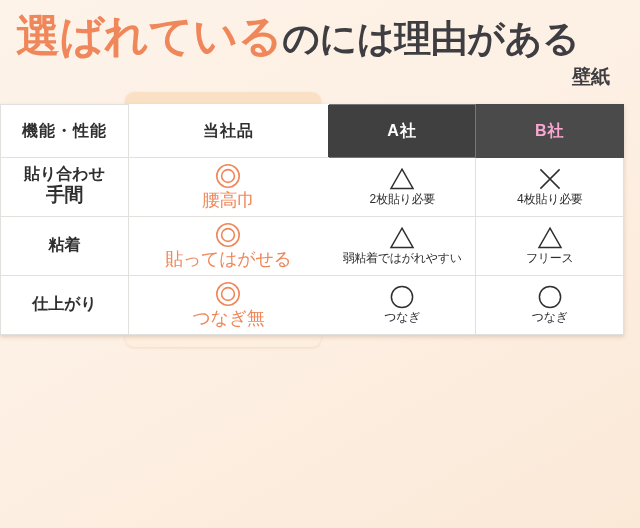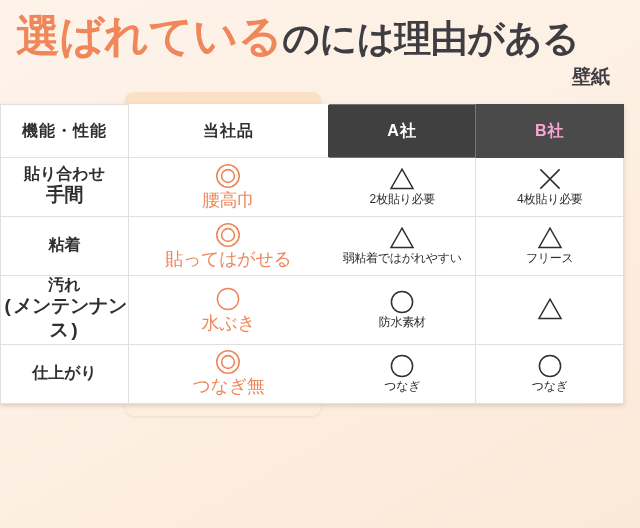--- a/index.html
+++ b/index.html
@@ -269,46 +269,20 @@
           <td class="cell cell-neutral">
             <span class="mark">
               <svg width="26" height="26" viewBox="0 0 26 26">
                 <path d="M13 3.2 L24 22.4 L2 22.4 Z" fill="none" stroke="#2f2f2f" stroke-width="1.5" stroke-linejoin="miter"></path>
               </svg>
             </span>
             <span class="cap">フリース</span>
           </td>
         </tr>
         <tr class="r-body">
-          <td class="row-label"><span>汚れ</span><span class="sub">(メンテンナンス)</span></td>
-          <td class="cell cell-own">
-            <span class="mark">
-              <svg width="26" height="26" viewBox="0 0 26 26">
-                <circle cx="13" cy="13" r="10.6" fill="none" stroke="#f0875a" stroke-width="1.5"></circle>
-              </svg>
-            </span>
-            <span class="cap">水ぶき</span>
-          </td>
-          <td class="cell cell-neutral">
-            <span class="mark">
-              <svg width="26" height="26" viewBox="0 0 26 26">
-                <circle cx="13" cy="13" r="10.6" fill="none" stroke="#2f2f2f" stroke-width="1.5"></circle>
-              </svg>
-            </span>
-            <span class="cap">防水素材</span>
-          </td>
-          <td class="cell cell-neutral">
-            <span class="mark">
-              <svg width="26" height="26" viewBox="0 0 26 26">
-                <path d="M13 3.2 L24 22.4 L2 22.4 Z" fill="none" stroke="#2f2f2f" stroke-width="1.5" stroke-linejoin="miter"></path>
-              </svg>
-            </span>
-          </td>
-        </tr>
-        <tr class="r-body">
           <td class="row-label"><span>仕上がり</span></td>
           <td class="cell cell-own">
             <span class="mark">
               <svg width="26" height="26" viewBox="0 0 26 26">
                 <circle cx="13" cy="13" r="11.2" fill="none" stroke="#f0875a" stroke-width="1.6"></circle>
                 <circle cx="13" cy="13" r="6.4" fill="none" stroke="#f0875a" stroke-width="1.6"></circle>
               </svg>
             </span>
             <span class="cap">つなぎ無</span>
           </td>

